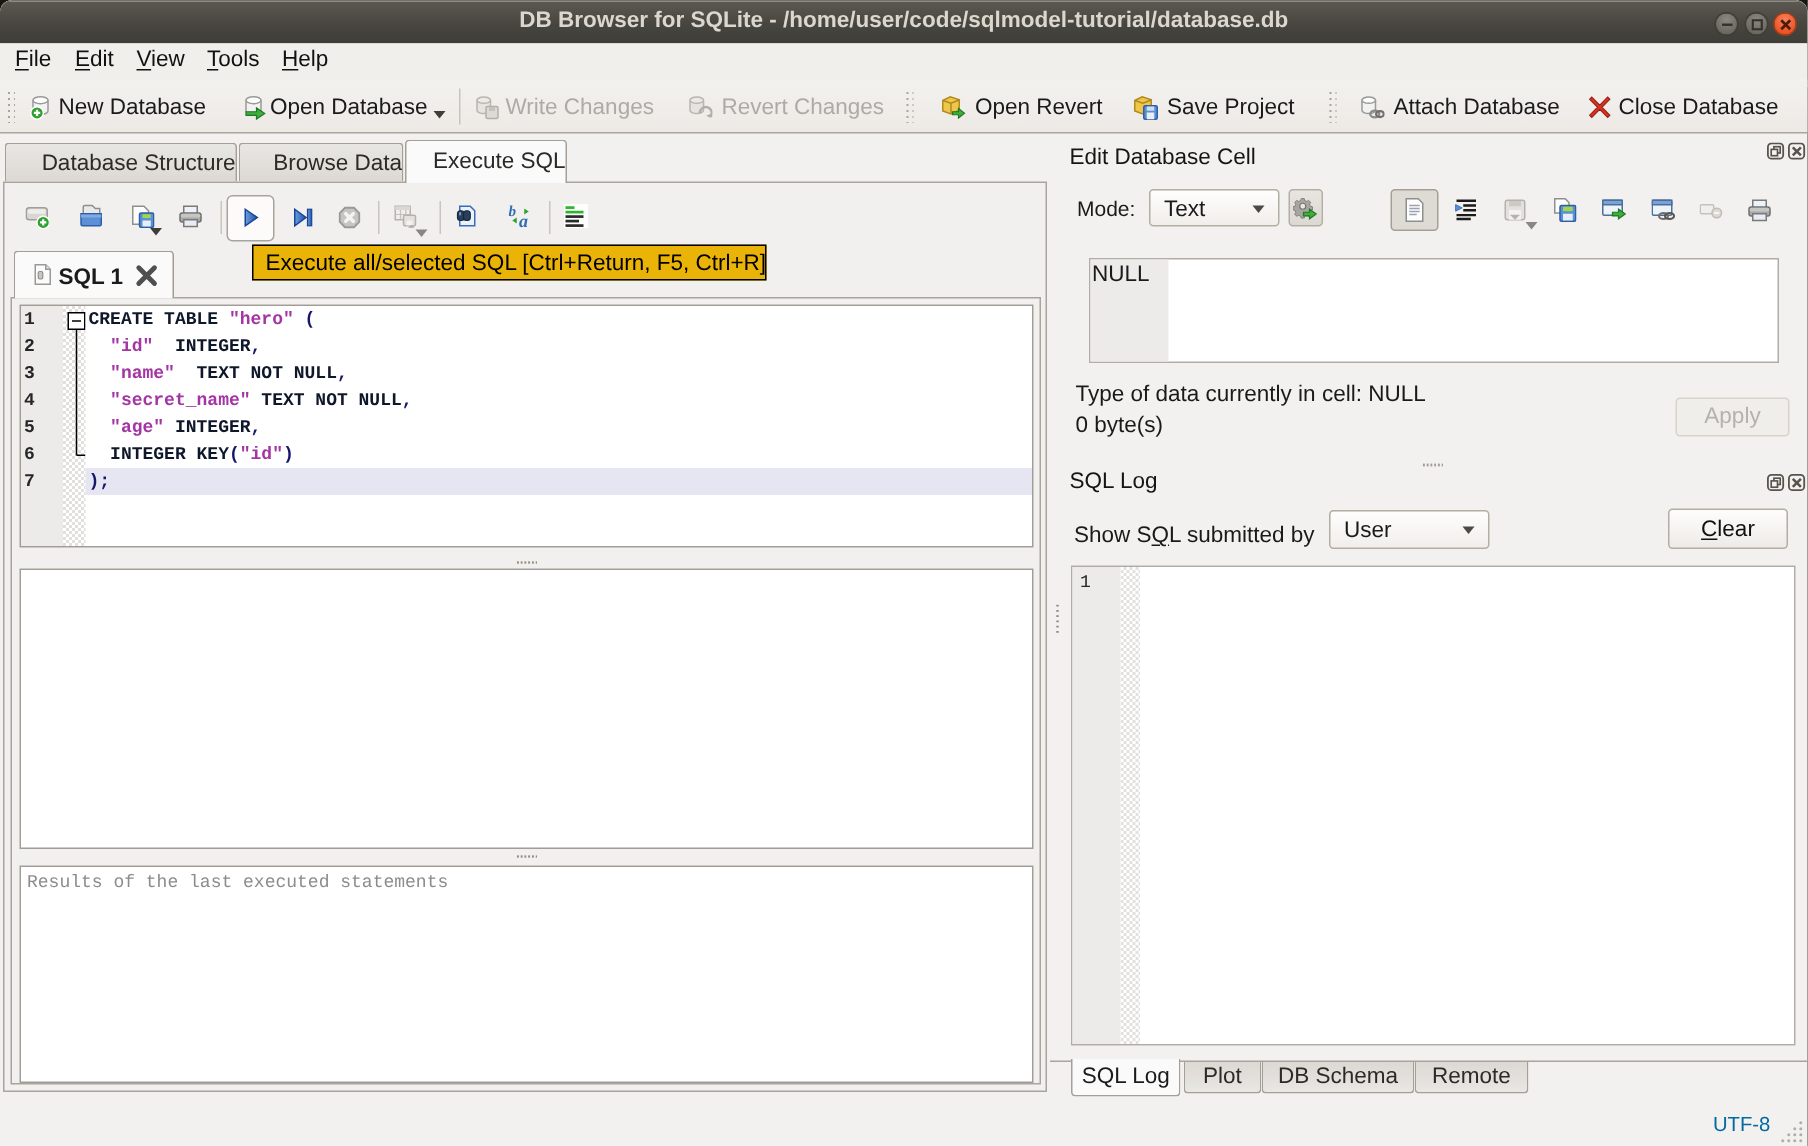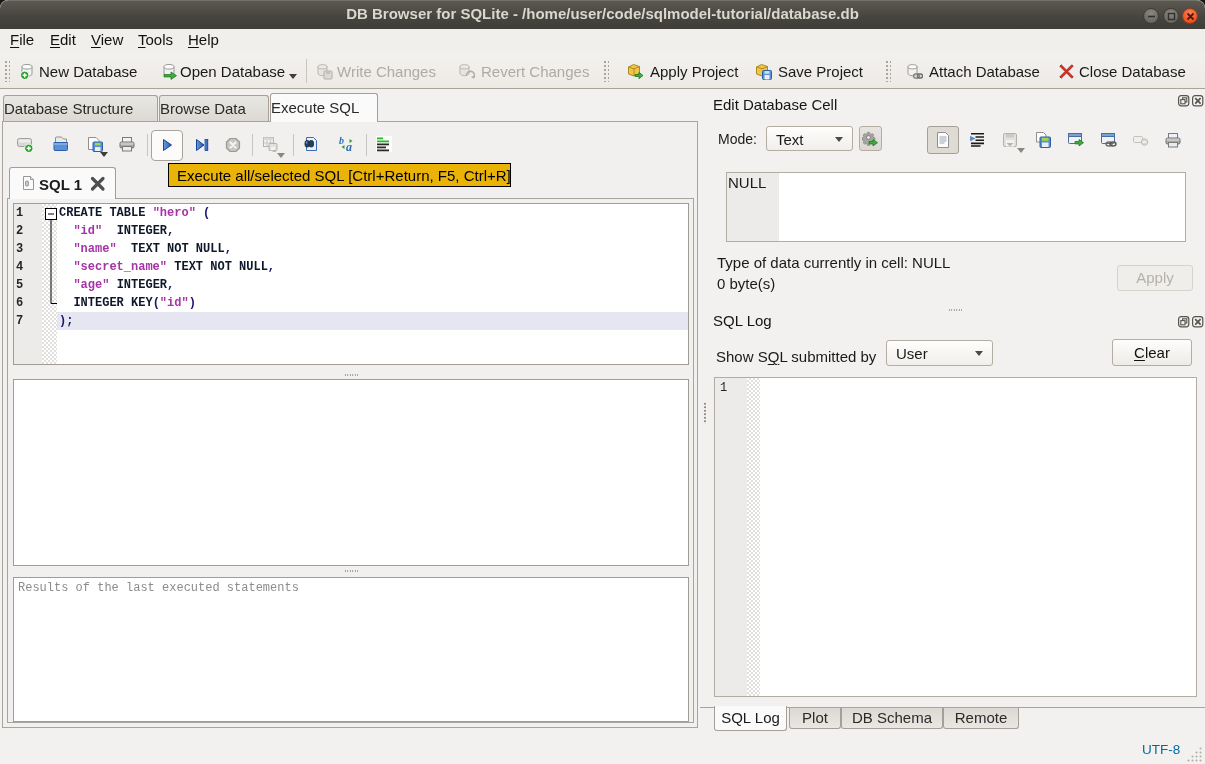--- a/index.html
+++ b/index.html
@@ -30,21 +30,21 @@
 .tbtn { position:absolute; top:0; height:36px; }
 .tbtn .lbl { position:absolute; top:10px; white-space:nowrap; }
 .tbtn.dis .lbl { color:#aeaaa5; }
 .tbtn svg { position:absolute; top:10px; left:0; }
 .thandle { position:absolute; top:7px; width:6px; height:22px;
   background-image:radial-gradient(circle, #aaa49b 0.9px, rgba(0,0,0,0) 1px); background-size:4px 4px; }
 .tsep { position:absolute; top:6px; width:1px; height:24px; background:#c9c4bd; }
 
 
 .tab { position:absolute; border:1px solid #a59f98; border-bottom:none; border-radius:3px 3px 0 0;
-  background:linear-gradient(#e9e7e3,#dcd9d4); text-align:left; color:#2c2a27; }
+  background:linear-gradient(#e9e7e3,#dcd9d4); text-align:right; color:#2c2a27; }
 .tab.active { background:#fbfafa; }
 #pane-outer { position:absolute; left:2px; top:121px; width:696px; height:607px; border:1px solid #a9a49d; background:#f1f0ee; }
 #pane-inner { position:absolute; left:7px; top:198px; width:687px; height:525px; border:1px solid #a9a49d; background:#f1f0ee; }
 .frame { position:absolute; border:1px solid #a19c95; background:#fff; }
 
 
 .icon16 { position:absolute; width:16px; height:16px; }
 .isep { position:absolute; width:1px; height:22px; background:#c9c4bd; top:134px; }
 
 
@@ -139,21 +139,21 @@
         <span class="lbl" style="left:23px;">Revert Changes</span>
       </div>
     <div class="thandle" style="left:603px;"></div>
     <div class="tbtn" style="left:627px;">
         <svg id="i-openproj" width="17" height="17">
       <path d="M1.5 4 l5-2.5 6 2 v7 l-5.5 2.5 -5.5-2 z" fill="#f0c64a" stroke="#b08a1e" stroke-width="1"></path>
       <path d="M1.5 4 l5.5 1.8 6-2.3" fill="none" stroke="#b08a1e" stroke-width="1"></path>
       <path d="M7 5.8 v7.2" stroke="#b08a1e" stroke-width="1"></path>
       <path d="M8 11.5 h4 v-2.2 l4 3.2 -4 3.2 v-2.2 h-4 z" fill="#3fae3f" stroke="#1e7a1e" stroke-width="0.8"></path>
     </svg>
-        <span class="lbl" style="left:23px;">Apply Project</span>
+        <span class="lbl" style="left:23px;">Open Revert</span>
       </div>
     <div class="tbtn" style="left:755px;">
         <svg id="i-saveproj" width="17" height="17">
       <path d="M1.5 4 l5-2.5 6 2 v7 l-5.5 2.5 -5.5-2 z" fill="#f0c64a" stroke="#b08a1e" stroke-width="1"></path>
       <path d="M1.5 4 l5.5 1.8 6-2.3" fill="none" stroke="#b08a1e" stroke-width="1"></path>
       <rect x="7.5" y="7.5" width="9" height="9" rx="1" fill="#5b8fd6" stroke="#2d5ea8" stroke-width="1"></rect>
       <rect x="9.5" y="12" width="5" height="4.5" fill="#e8eef8"></rect>
       <rect x="9.5" y="8" width="5" height="2.8" fill="#cfdcf0"></rect>
     </svg>
         <span class="lbl" style="left:23px;">Save Project</span>

